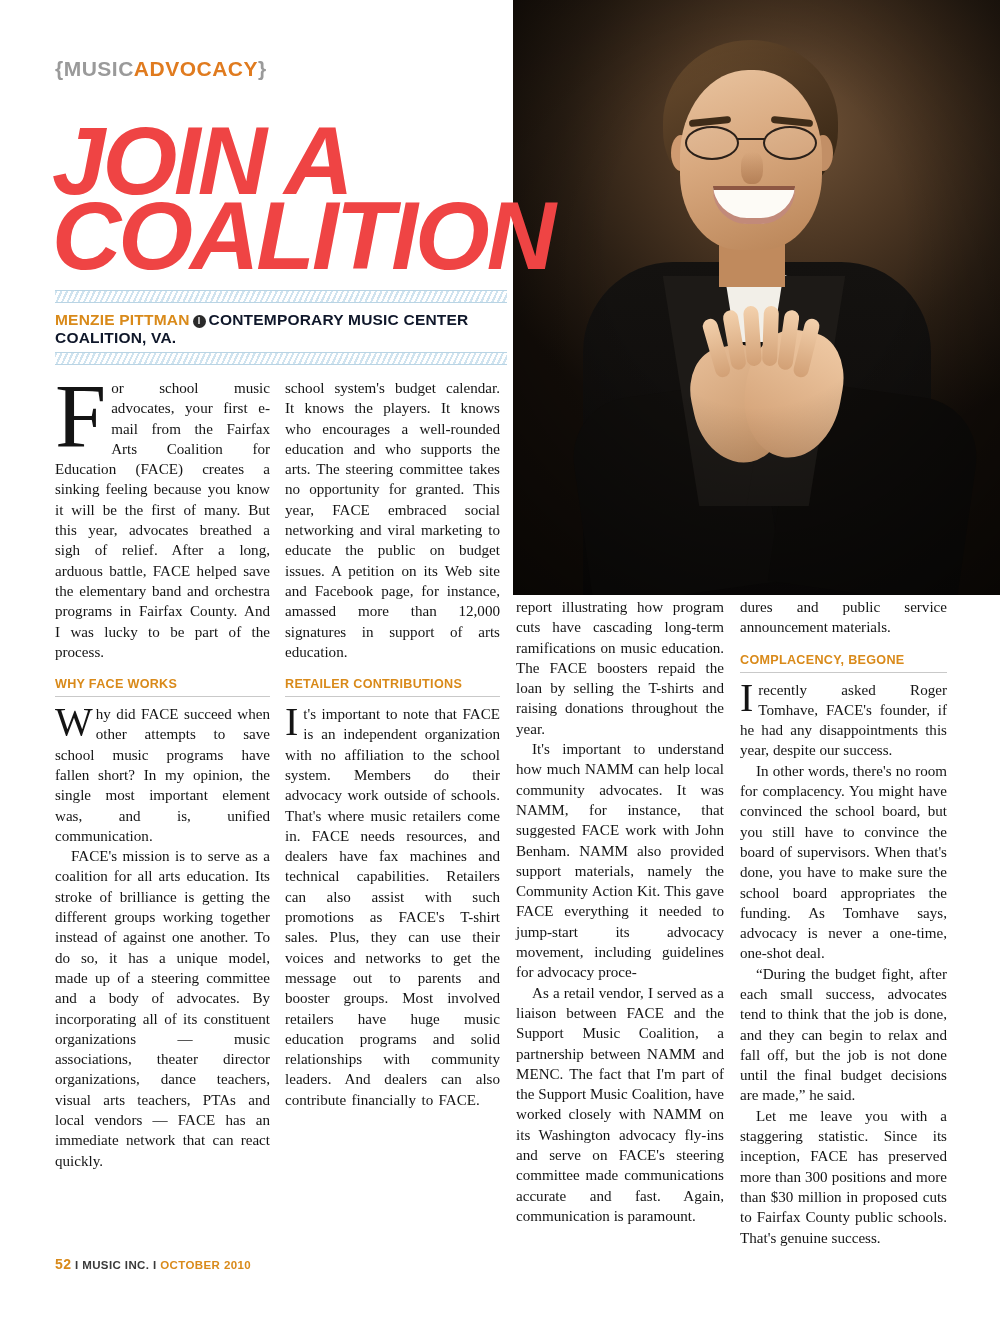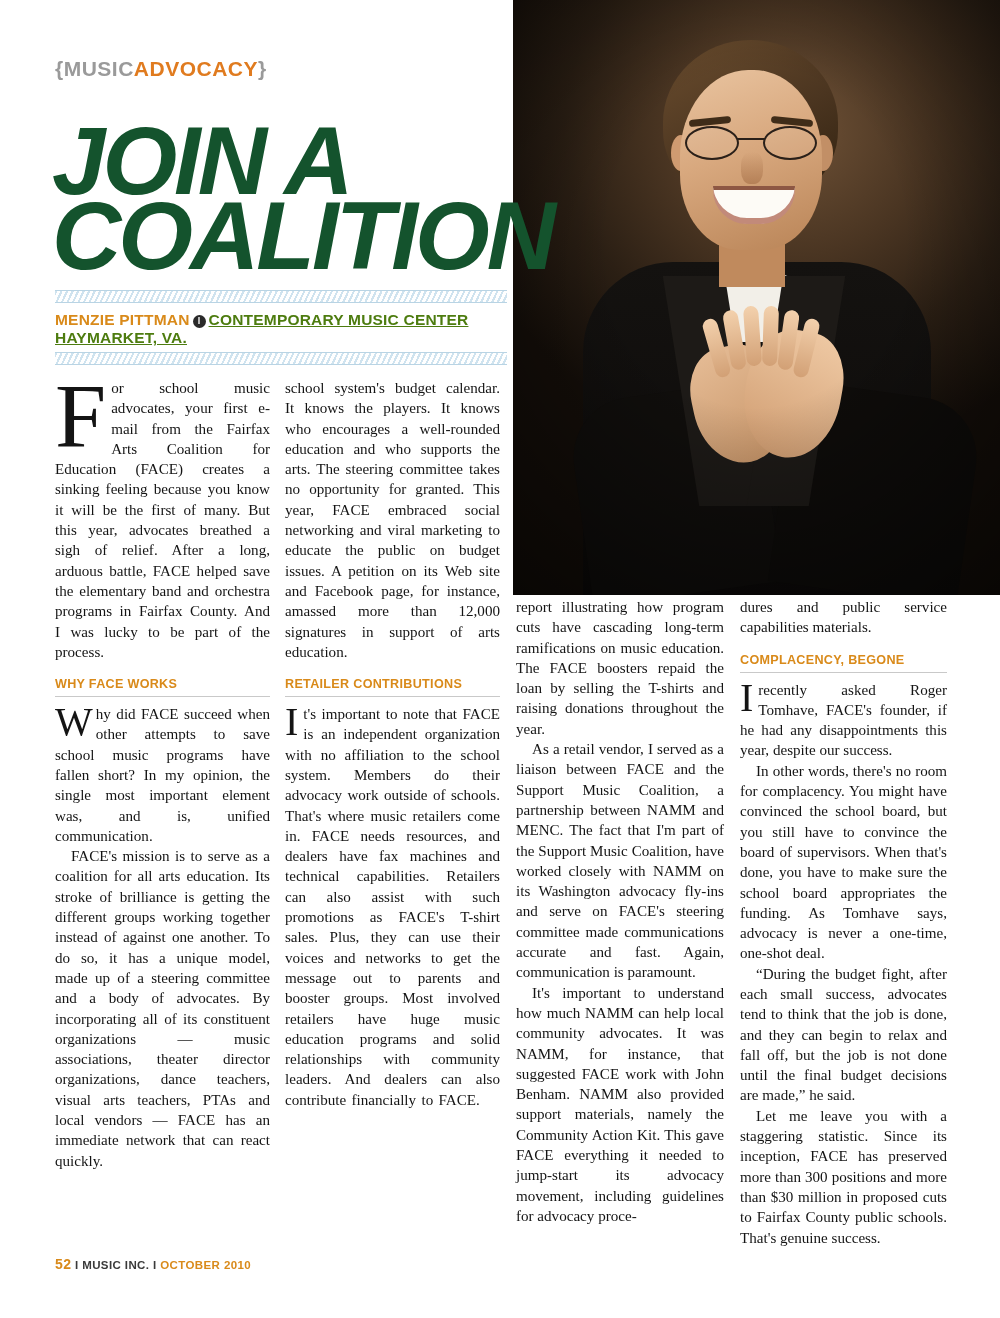--- a/index.html
+++ b/index.html
@@ -189,21 +189,21 @@
   #kicker .w2 { color: #e07b1f; }
 
   
   #headline {
     position: absolute;
     left: 52px; top: 103px;
     width: 470px;
     font-family: "Liberation Sans", sans-serif;
     font-weight: bold;
     font-style: italic;
-    color: #14532d;
+    color: #ef4444;
     line-height: 0.78;
     letter-spacing: -3px;
   }
   #headline .l1 { font-size: 96px; display: block; }
   #headline .l2 { font-size: 96px; display: block; }
 
   
   .hatch {
     position: absolute;
     left: 55px;
@@ -239,21 +239,21 @@
     width: 13px; height: 13px;
     border-radius: 50%;
     background: #2a2a2a;
     color: #fff;
     font-size: 9px;
     line-height: 13px;
     text-align: center;
     vertical-align: 1px;
     margin: 0 3px;
   }
-  #byline .org { color: #4d7c0f; text-decoration: underline; }
+  #byline .org { color: #0f172a; }
 
   
   .col {
     position: absolute;
     font-size: 15.1px;
     line-height: 1.345;
     text-align: justify;
     color: #141414;
   }
   .col p { margin: 0; text-indent: 16px; }
@@ -354,45 +354,45 @@
 
   <div id="kicker"><span class="brace">{</span><span class="w1">MUSIC</span><span class="w2">ADVOCACY</span><span class="brace">}</span></div>
 
   <h1 id="headline">
     <span class="l1">JOIN A</span>
     <span class="l2">COALITION</span>
   </h1>
 
   <div class="hatch" id="hatch-top"></div>
 
-  <div id="byline"><span class="name">MENZIE PITTMAN</span><span class="sep">l</span><span class="org">CONTEMPORARY MUSIC CENTER</span><br><span class="org">HAYMARKET, VA.</span></div>
+  <div id="byline"><span class="name">MENZIE PITTMAN</span><span class="sep">l</span><span class="org">CONTEMPORARY MUSIC CENTER</span><br><span class="org">COALITION, VA.</span></div>
 
   <div class="hatch" id="hatch-bot"></div>
 
   <div class="col" id="col1">
     <p class="noind loose"><span class="dropcap-F">F</span><span>or school music advocates, your first e-mail from the Fairfax Arts Coalition for Education (FACE) creates a sinking feeling because you know it will be the first of many. But this year, advocates breathed a sigh of relief. After a long, arduous battle, FACE helped save the elementary band and orchestra programs in Fairfax County. And I was lucky to be part of the process.</span></p>
     <div class="subhead">WHY FACE WORKS</div>
     <p class="noind loose"><span class="dropcap-W">W</span><span>hy did FACE succeed when other attempts to save school music programs have fallen short? In my opinion, the single most important element was, and is, unified communication.</span></p>
     <p class="loose">FACE's mission is to serve as a coalition for all arts education. Its stroke of brilliance is getting the different groups working together instead of against one another. To do so, it has a unique model, made up of a steering committee and a body of advocates. By incorporating all of its constituent organizations — music associations, theater director organizations, dance teachers, visual arts teachers, PTAs and local vendors — FACE has an immediate network that can react quickly.</p>
   </div>
 
   <div class="col" id="col2">
     <p class="noind loose">school system's budget calendar. It knows the players. It knows who encourages a well-rounded education and who supports the arts. The steering committee takes no opportunity for granted. This year, FACE embraced social networking and viral marketing to educate the public on budget issues. A petition on its Web site and Facebook page, for instance, amassed more than 12,000 signatures in support of arts education.</p>
     <div class="subhead">RETAILER CONTRIBUTIONS</div>
     <p class="noind loose"><span class="dropcap-I">I</span><span>t's important to note that FACE is an independent organization with no affiliation to the school system. Members do their advocacy work outside of schools. That's where music retailers come in. FACE needs resources, and dealers have fax machines and technical capabilities. Retailers can also assist with such promotions as FACE's T-shirt sales. Plus, they can use their voices and networks to get the message out to parents and booster groups. Most involved retailers have huge music education programs and solid relationships with community leaders. And dealers can also contribute financially to FACE.</span></p>
   </div>
 
   <div class="col" id="col3">
     <p class="noind">report illustrating how program cuts have cascading long-term ramifications on music education. The FACE boosters repaid the loan by selling the T-shirts and raising donations throughout the year.</p>
+    <p>It's important to understand how much NAMM can help local community advocates. It was NAMM, for instance, that suggested FACE work with John Benham. NAMM also provided support materials, namely the Community Action Kit. This gave FACE everything it needed to jump-start its advocacy movement, including guidelines for advocacy proce-</p>
     <p>As a retail vendor, I served as a liaison between FACE and the Support Music Coalition, a partnership between NAMM and MENC. The fact that I'm part of the Support Music Coalition, have worked closely with NAMM on its Washington advocacy fly-ins and serve on FACE's steering committee made communications accurate and fast. Again, communication is paramount.</p>
-    <p>It's important to understand how much NAMM can help local community advocates. It was NAMM, for instance, that suggested FACE work with John Benham. NAMM also provided support materials, namely the Community Action Kit. This gave FACE everything it needed to jump-start its advocacy movement, including guidelines for advocacy proce-</p>
   </div>
 
   <div class="col" id="col4">
-    <p class="noind">dures and public service capabilities materials.</p>
+    <p class="noind">dures and public service announcement materials.</p>
     <div class="subhead">COMPLACENCY, BEGONE</div>
     <p class="noind"><span class="dropcap-I">I</span><span>recently asked Roger Tomhave, FACE's founder, if he had any disappointments this year, despite our success.</span></p>
     <p>In other words, there's no room for complacency. You might have convinced the school board, but you still have to convince the board of supervisors. When that's done, you have to make sure the school board appropriates the funding. As Tomhave says, advocacy is never a one-time, one-shot deal.</p>
     <p>“During the budget fight, after each small success, advocates tend to think that the job is done, and they can begin to relax and fall off, but the job is not done until the final budget decisions are made,” he said.</p>
     <p>Let me leave you with a staggering statistic. Since its inception, FACE has preserved more than 300 positions and more than $30 million in proposed cuts to Fairfax County public schools. That's genuine success.</p>
   </div>
 
   <div id="footer"><span class="pg">52</span>
     <span class="t1">I MUSIC INC. I</span>
     <span class="t2">OCTOBER 2010</span>

